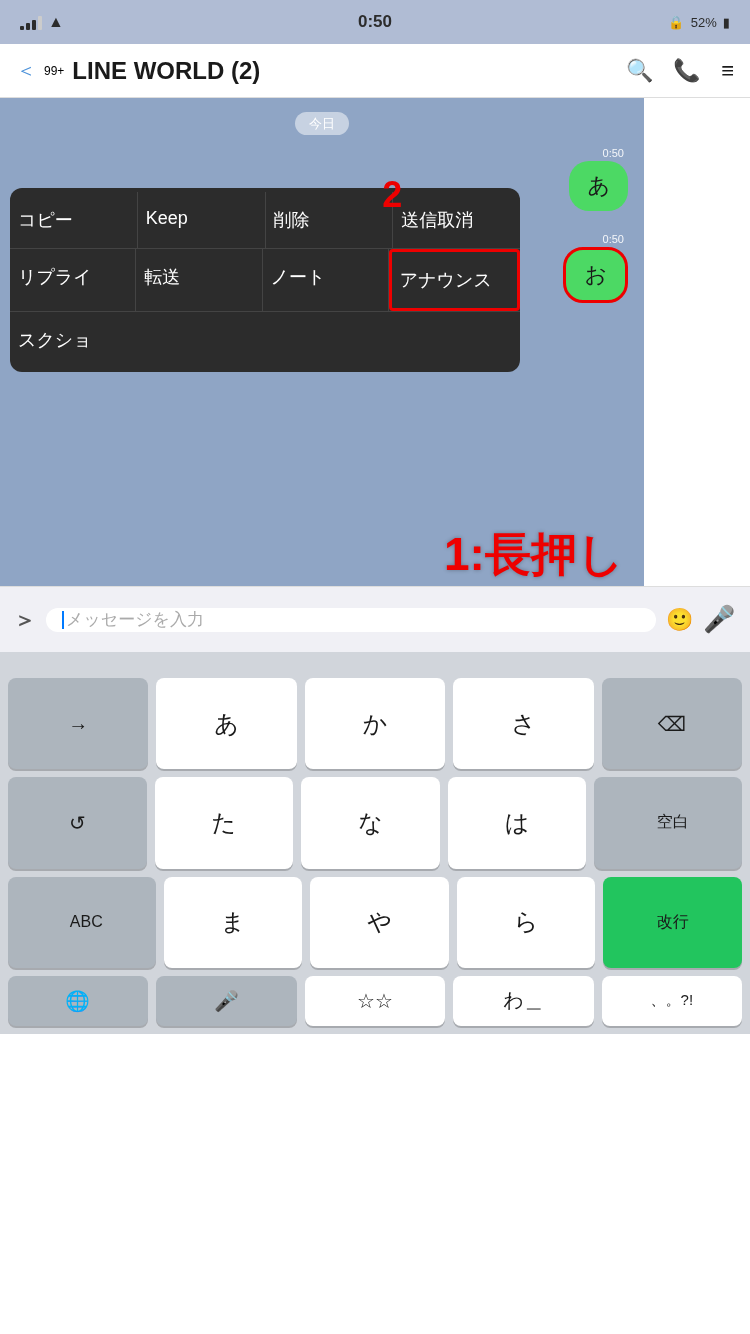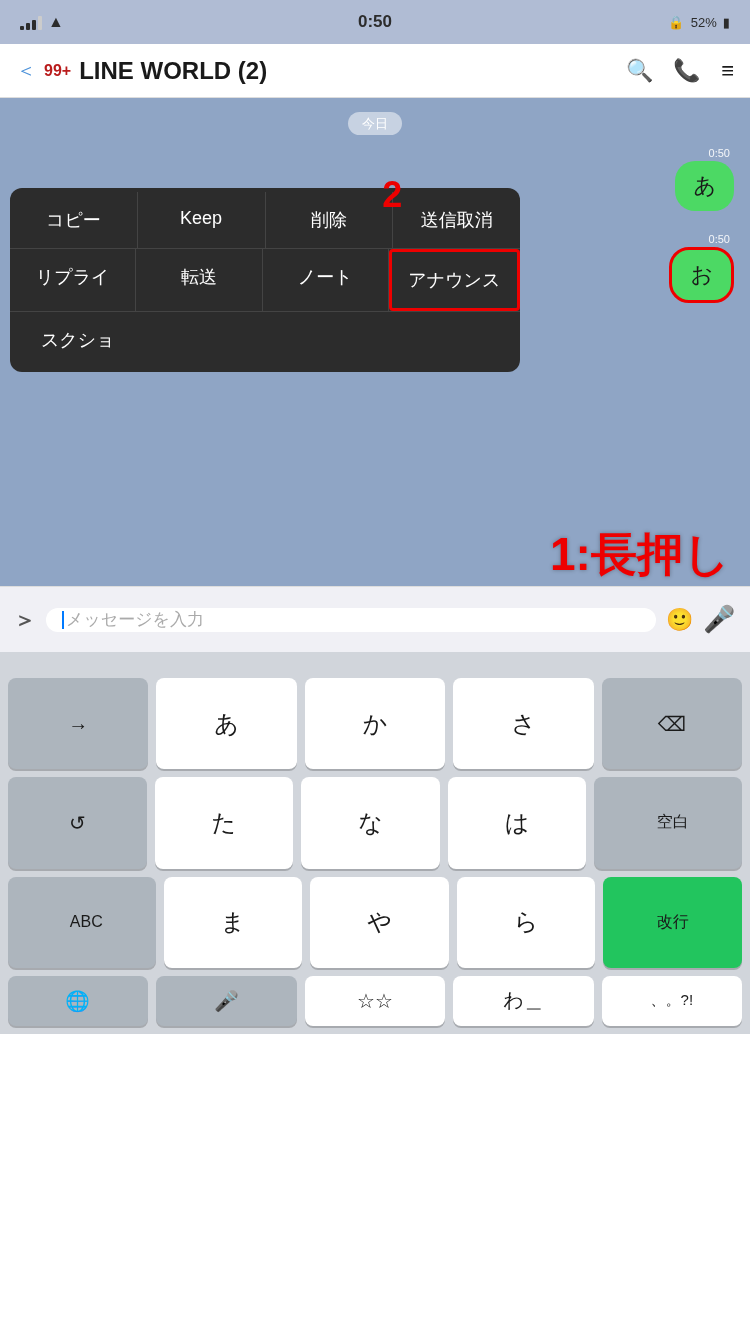--- a/index.html
+++ b/index.html
@@ -67,43 +67,43 @@
       align-items: center;
       padding: 0 16px;
       gap: 8px;
     }
     .nav-back {
       font-size: 20px;
       color: #4a90d9;
       font-weight: 300;
     }
     .nav-count {
-      font-size: 16px;
-      color: #b91c1c;
-      font-weight: 700;
+      font-size: 12px;
+      color: #000000;
+      font-weight: 400;
     }
     .nav-title {
       font-size: 24px;
       font-weight: 700;
       color: #1a1a1a;
       flex: 1;
     }
     .nav-icons {
       display: flex;
       align-items: center;
       gap: 20px;
     }
     .nav-icon {
       font-size: 22px;
       color: #1a1a1a;
     }
 
     
     .chat-area {
-      width: 750px;
+      width: 644px;
       height: 488px;
       background: #8fa5c5;
       position: relative;
       overflow: hidden;
     }
 
     
     .date-badge {
       text-align: center;
       margin-top: 16px;
@@ -174,21 +174,21 @@
       display: flex;
       border-bottom: 1px solid #444;
     }
     .context-menu-row:last-child {
       border-bottom: none;
     }
     .context-menu-item {
       flex: 1;
       color: #fff;
       font-size: 18px;
-      text-align: center;
+      text-align: left;
       padding: 16px 8px;
       border-right: 1px solid #444;
       position: relative;
     }
     .context-menu-item:last-child {
       border-right: none;
     }
     .context-menu-item.highlighted {
       border: 3px solid #e00;
       border-radius: 4px;

